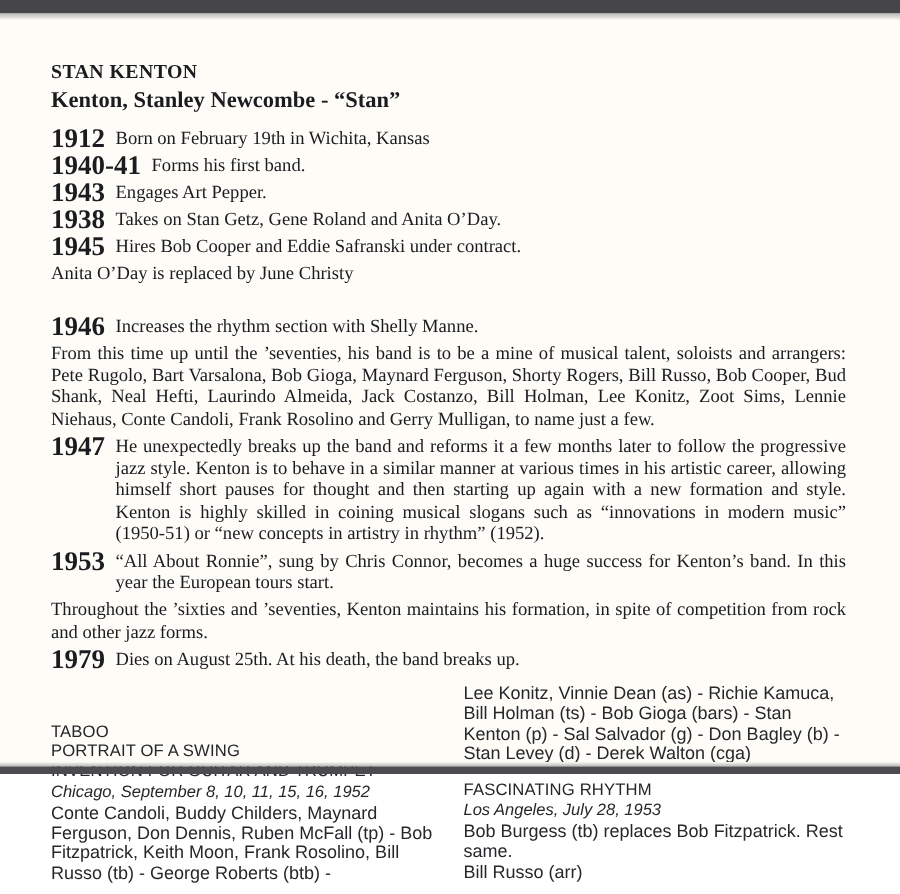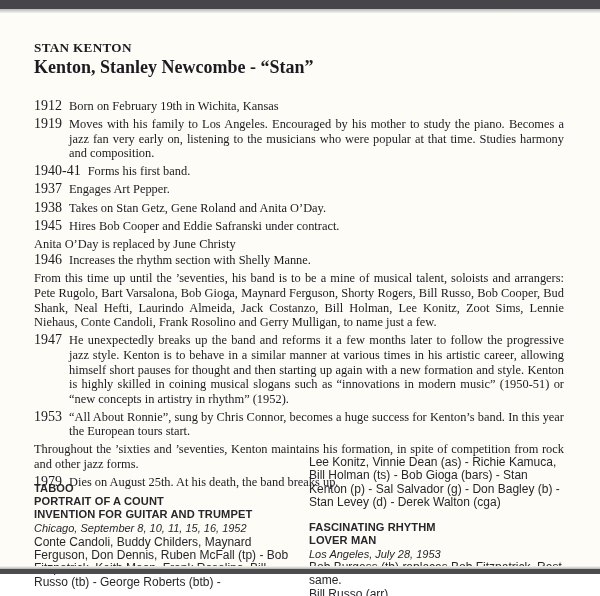--- a/index.html
+++ b/index.html
@@ -11,21 +11,21 @@
     width: 600px;
     height: 596px;
     overflow: hidden;
     font-family: "Liberation Serif", serif;
     color: #1b1b20;
   }
 
   #page {
     position: relative;
     width: 600px;
-    height: 574px;
+    height: 516px;
     background: #fdfcf7;
     border-radius: 12px;
   }
 
   
   .scan-band-top {
     position: absolute;
     left: 0; top: 0;
     width: 600px; height: 9px;
     background: #46464a;
@@ -61,55 +61,55 @@
     font-family: "Liberation Serif", serif;
     font-weight: bold;
     font-size: 13.2px;
     letter-spacing: 0.3px;
     line-height: 16px;
     margin: 0 0 3px 0;
   }
   .title-full {
     font-family: "Liberation Serif", serif;
     font-weight: bold;
-    font-size: 18px;
+    font-size: 15px;
     line-height: 16px;
-    margin: 0 0 24px 0;
+    margin: 0 0 10px 0;
   }
 
   .entry {
     display: flex;
     align-items: flex-start;
     margin-bottom: 3.5px;
     font-size: 12.4px;
     line-height: 14.6px;
     text-align: justify;
   }
   .entry .yr {
-    font-weight: normal;
+    font-weight: bold;
     flex: 0 0 auto;
     white-space: nowrap;
     padding-right: 7px;
-    font-size: 14px;
+    font-size: 18px;
   }
   .entry .yr.wide { min-width: 0; }
   .entry .txt {
     flex: 1 1 auto;
     text-align: justify;
     text-justify: inter-word;
   }
 
   .para {
     font-size: 12.4px;
     line-height: 14.6px;
     margin: 0 0 3.5px 0;
     text-align: justify;
     text-justify: inter-word;
   }
-  .para.tight { margin-bottom: 2px; }
+  .para.tight { margin-bottom: 20px; }
 
   
   .disco {
     position: absolute;
     left: 34px;
     top: 456px;
     width: 532px;
     font-family: "Liberation Sans", sans-serif;
     color: #27272b;
   }
@@ -117,21 +117,21 @@
     display: flex;
     gap: 18px;
   }
   .disco-col {
     width: 257px;
   }
   .disco-col.left { padding-top: 26px; }
   .disco-col.right { padding-top: 0px; }
 
   .trk {
-    font-weight: bold;
+    font-weight: normal;
     font-size: 11.1px;
     line-height: 13.2px;
     letter-spacing: 0.1px;
   }
   .place {
     font-style: italic;
     font-size: 11px;
     line-height: 13.4px;
     margin-top: 0.5px;
   }
@@ -152,33 +152,29 @@
   <div class="bio">
 
     <div class="title-name">STAN KENTON</div>
     <div class="title-full">Kenton, Stanley Newcombe - “Stan”</div>
 
     <div class="entry">
       <span class="yr">1912</span>
       <span class="txt">Born on February 19th in Wichita, Kansas</span>
     </div>
 
-    <div class="entry">
-      <span class="yr">1919</span>
-      <span class="txt">Moves with his family to Los Angeles. Encouraged by his mother to study the piano. Becomes a jazz fan very early on, listening to the musicians who were popular at that time. Studies harmony and composition.</span>
-    </div>
 
 
     <div class="entry">
       <span class="yr wide">1940-41</span>
       <span class="txt">Forms his first band.</span>
     </div>
 
     <div class="entry">
-      <span class="yr">1937</span>
+      <span class="yr">1943</span>
       <span class="txt">Engages Art Pepper.</span>
     </div>
 
     <div class="entry">
       <span class="yr">1938</span>
       <span class="txt">Takes on Stan Getz, Gene Roland and Anita O’Day.</span>
     </div>
 
     <div class="entry">
       <span class="yr">1945</span>
@@ -211,31 +207,30 @@
       <span class="txt">Dies on August 25th. At his death, the band breaks up.</span>
     </div>
 
   </div>
 
   <div class="disco">
     <div class="disco-cols">
 
       <div class="disco-col left">
         <div class="trk">TABOO</div>
-        <div class="trk">PORTRAIT OF A COUNT</div>
+        <div class="trk">PORTRAIT OF A SWING</div>
         <div class="trk">INVENTION FOR GUITAR AND TRUMPET</div>
         <div class="place">Chicago, September 8, 10, 11, 15, 16, 1952</div>
         <div class="pers">Conte Candoli, Buddy Childers, Maynard Ferguson, Don Dennis, Ruben McFall (tp) - Bob Fitzpatrick, Keith Moon, Frank Rosolino, Bill Russo (tb) - George Roberts (btb) -</div>
       </div>
 
       <div class="disco-col right">
         <div class="pers">Lee Konitz, Vinnie Dean (as) - Richie Kamuca, Bill Holman (ts) - Bob Gioga (bars) - Stan Kenton (p) - Sal Salvador (g) - Don Bagley (b) - Stan Levey (d) - Derek Walton (cga)</div>
         <div class="gap"></div>
         <div class="trk">FASCINATING RHYTHM</div>
-        <div class="trk">LOVER MAN</div>
         <div class="place">Los Angeles, July 28, 1953</div>
         <div class="pers">Bob Burgess (tb) replaces Bob Fitzpatrick. Rest same.</div>
         <div class="pers">Bill Russo (arr)</div>
       </div>
 
     </div>
   </div>
 
   <div class="scan-band-bottom-soft"></div>
   <div class="scan-band-bottom"></div>

